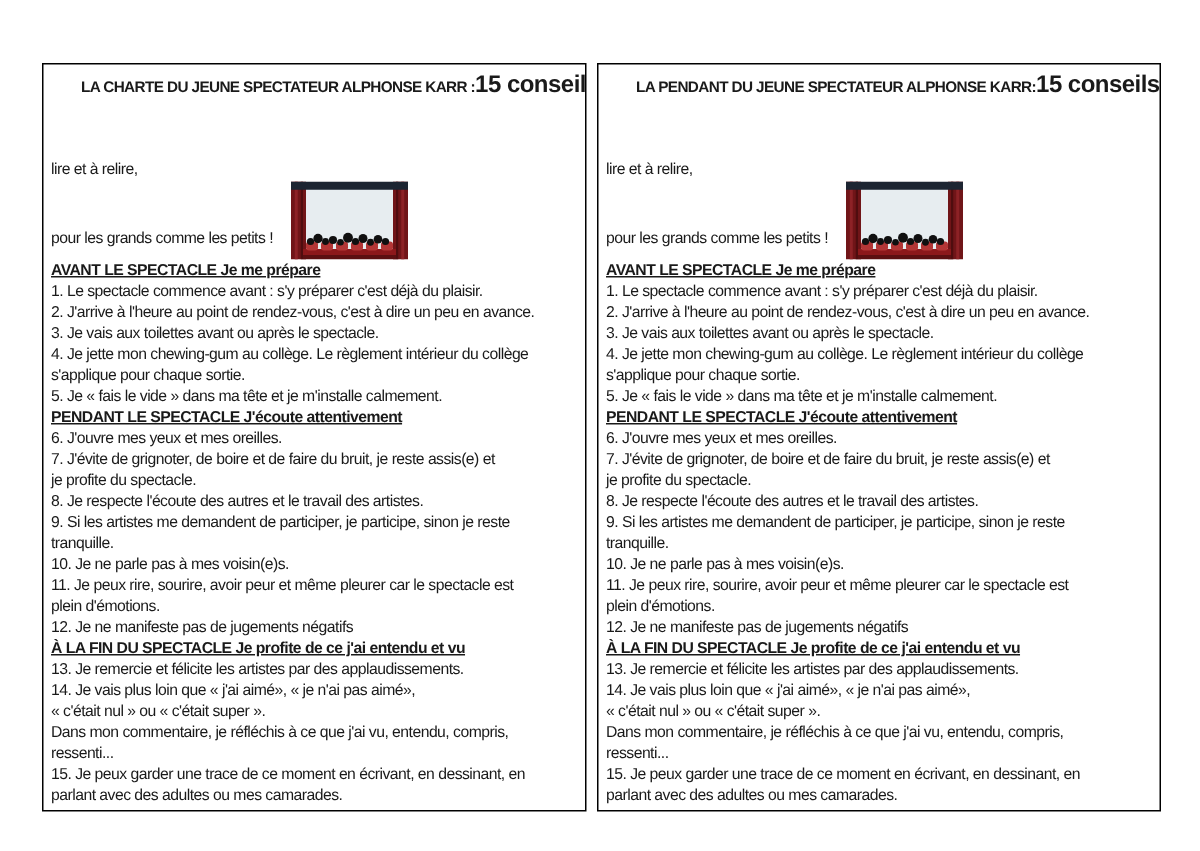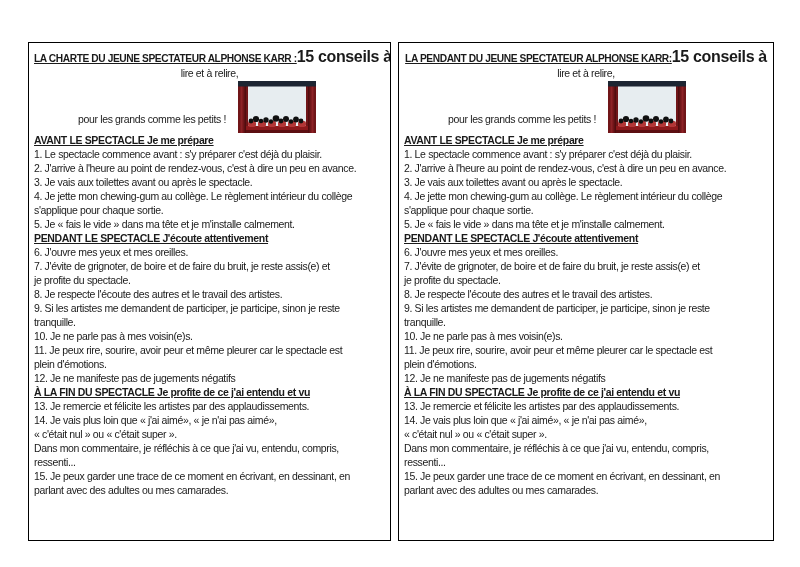--- a/index.html
+++ b/index.html
@@ -11,26 +11,26 @@
     position:absolute; top:42px; height:499px; box-sizing:border-box;
     border:1.5px solid #000; background:#ffffff;
     padding:4px 5px 4px 5px;
     font-size:10.5px; line-height:14px; letter-spacing:-0.35px;
     overflow:hidden;
   }
   .col-left  { left:28px;  width:363px; }
   .col-right { left:398px; width:376px; }
 
   .title { text-align:center; line-height:15px; margin-top:2px; white-space:nowrap; }
-  .title-bold { font-weight:bold; text-decoration:underline; font-size:10.2px; letter-spacing:-0.4px; }
+  .title-bold { font-weight:bold; font-size:10.2px; letter-spacing:-0.4px;margin-left:20px; }
   .title-tail { font-size:16px;font-weight:bold; }
-  .subtitle { text-align:center; line-height:14px; }
+  .subtitle { line-height:14px;margin-top:40px; }
 
   .intro-row { display:flex; align-items:flex-end; height:52px; margin-top:1px; }
-  .intro-text { margin-bottom:7px; white-space:nowrap;margin-left:44px; }
+  .intro-text { margin-bottom:7px; white-space:nowrap; }
   .illustration { margin-left:12px; flex:0 0 auto; display:block; }
 
   .section-heading {
     font-weight:bold; text-decoration:underline;
     line-height:14px; white-space:pre-wrap;
   }
   .item-line { white-space:pre-line; }
 </style>
 </head>
 <body>

